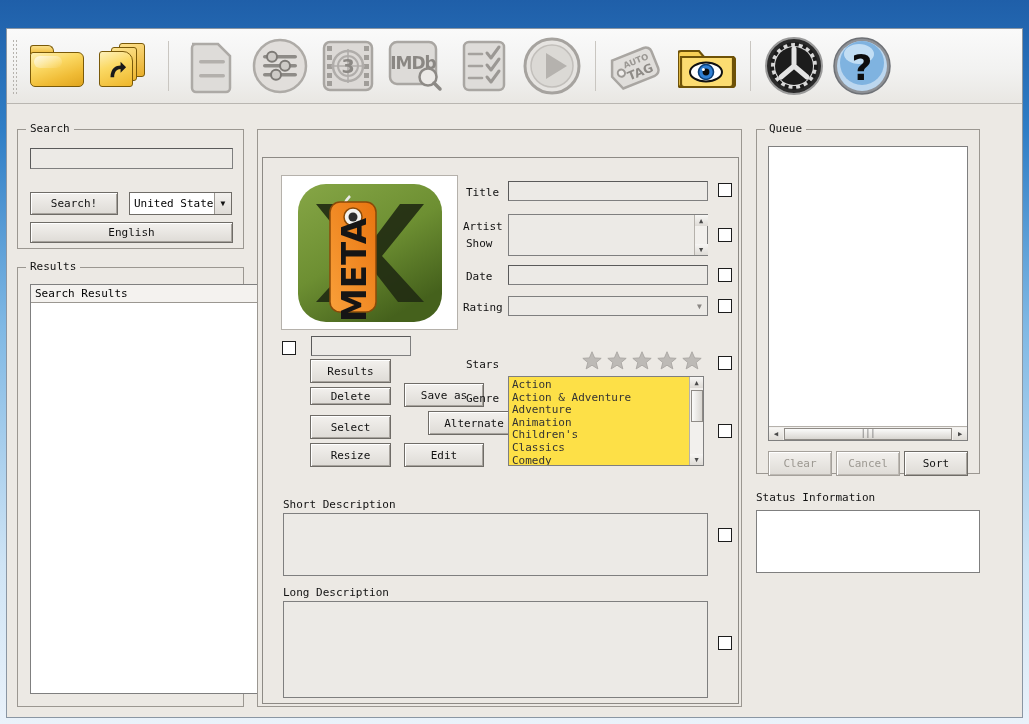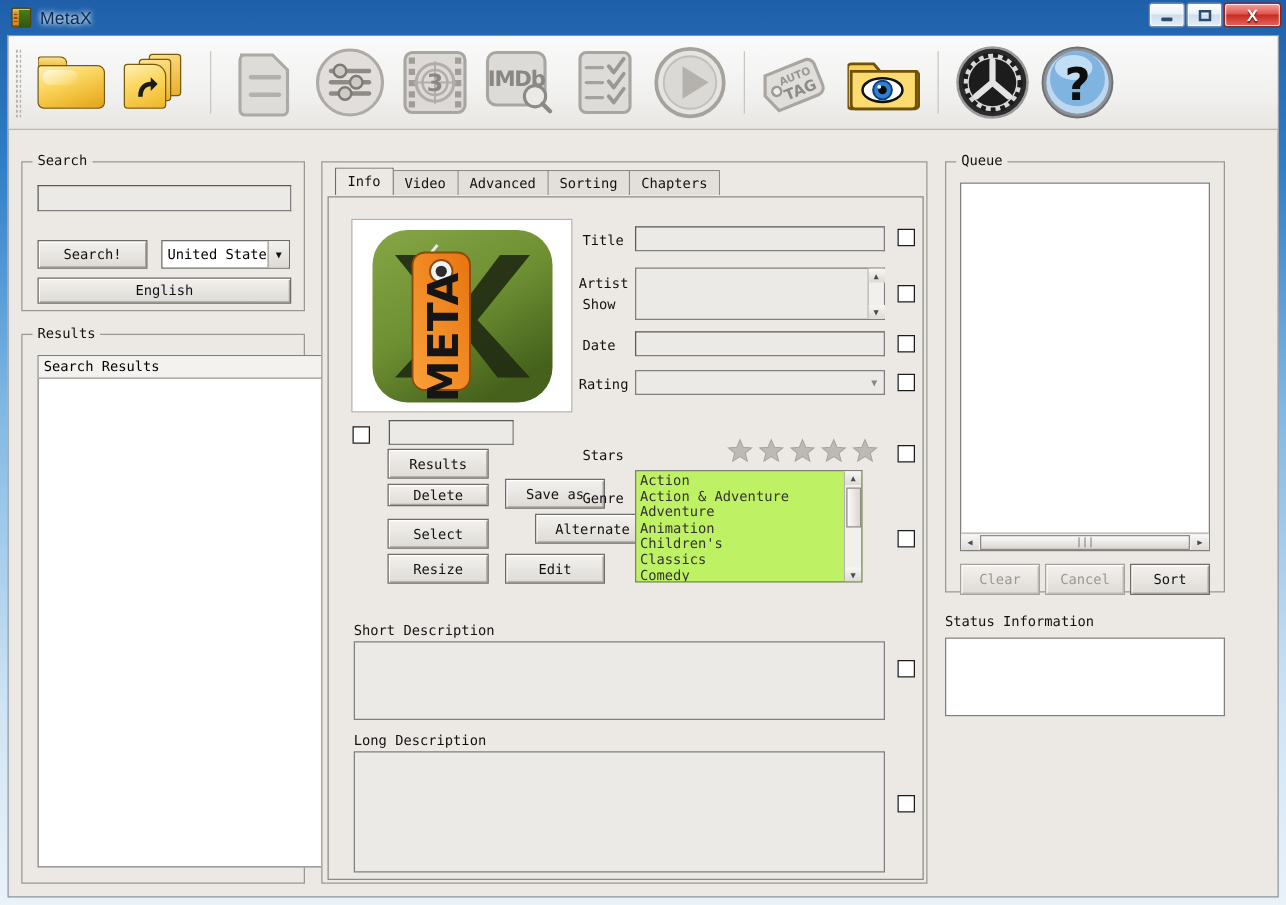--- a/index.html
+++ b/index.html
@@ -189,35 +189,20 @@
   }
 
   .star { width:22px;height:21px; }
   .genre-item { font-size:11px; color:#333; line-height:12.6px; padding-left:3px; white-space:nowrap;}
 </style>
 </head>
 <body>
 
 <div id="window">
 
-  <div id="titlebar">
-    <div id="title-icon"></div>
-    <div id="title-text">MetaX</div>
-    <div id="wincontrols">
-      <div class="wbtn">
-        <span class="mini"></span>
-      </div>
-      <div class="wbtn">
-        <span class="restore"></span>
-      </div>
-      <div class="wbtn close">
-        <span class="wglyph">X</span>
-      </div>
-    </div>
-  </div>
 
   <div id="client">
 
     <div id="toolbar">
       <div class="grip"></div>
 
       <div class="tbtn">
         <div class="ico ic-folder">
           <div class="tab"></div>
             <div class="body"></div>
@@ -379,27 +364,20 @@
 
     <div class="gbox" style="left:10px; top:238px; width:227px; height:440px;">
       <div class="legend">Results</div>
       <div style="position:absolute;left:12px;top:16px;width:245px;height:410px;background:#fff;border:1px solid #7f7f7f;">
         <div style="height:18px;border-bottom:1px solid #9b9791;background:#f4f2ef;display:flex;align-items:center;padding-left:4px;font-size:11px;">Search Results</div>
       </div>
     </div>
 
     <div style="position:absolute;left:250px;top:100px;width:485px;height:578px;border:1px solid #9b9791;background:#ece9e4;">
 
-      <div id="tabstrip">
-        <div class="tab active">Info</div>
-        <div class="tab">Video</div>
-        <div class="tab">Advanced</div>
-        <div class="tab">Sorting</div>
-        <div class="tab">Chapters</div>
-      </div>
 
       <div style="position:absolute;left:4px;top:27px;width:477px;height:547px;border:1px solid #8d8a85;background:#ece9e4;">
 
         <div style="position:absolute;left:18px;top:17px;width:177px;height:155px;background:#fff;border:1px solid #b5b1ab;display:flex;align-items:center;justify-content:center;">
           <svg width="152" height="142" viewBox="0 0 152 142">
             <defs>
               <linearGradient id="gbg" x1="0" y1="0" x2="0.6" y2="1">
                 <stop offset="0" stop-color="#86a646"></stop>
                 <stop offset="55%" stop-color="#6d8f32"></stop>
                 <stop offset="100%" stop-color="#45611c"></stop>
@@ -473,21 +451,21 @@
           <svg class="star" viewBox="0 0 24 24">
               <path d="M12 2 L15 9 L22.5 9.5 L16.8 14.3 L18.7 21.6 L12 17.4 L5.3 21.6 L7.2 14.3 L1.5 9.5 L9 9 Z" fill="#bdbab6" stroke="#a8a5a1" stroke-width="1"></path>
             </svg>
           <svg class="star" viewBox="0 0 24 24">
               <path d="M12 2 L15 9 L22.5 9.5 L16.8 14.3 L18.7 21.6 L12 17.4 L5.3 21.6 L7.2 14.3 L1.5 9.5 L9 9 Z" fill="#bdbab6" stroke="#a8a5a1" stroke-width="1"></path>
             </svg>
         </div>
         <div class="cbx" style="position:absolute;left:455px;top:198px;"></div>
 
         <div class="lbl" style="position:absolute;left:203px;top:234px;">Genre</div>
-        <div style="position:absolute;left:245px;top:218px;width:182px;height:90px;background:#bef264;border:1px solid #7f7f7f;display:flex;overflow:hidden;">
+        <div style="position:absolute;left:245px;top:218px;width:196px;height:90px;background:#fde047;border:1px solid #7f7f7f;display:flex;overflow:hidden;">
           <div style="flex:1;padding-top:2px;">
             <div class="genre-item">Action</div>
             <div class="genre-item">Action &amp; Adventure</div>
             <div class="genre-item">Adventure</div>
             <div class="genre-item">Animation</div>
             <div class="genre-item">Children's</div>
             <div class="genre-item">Classics</div>
             <div class="genre-item">Comedy</div>
 
           </div>

